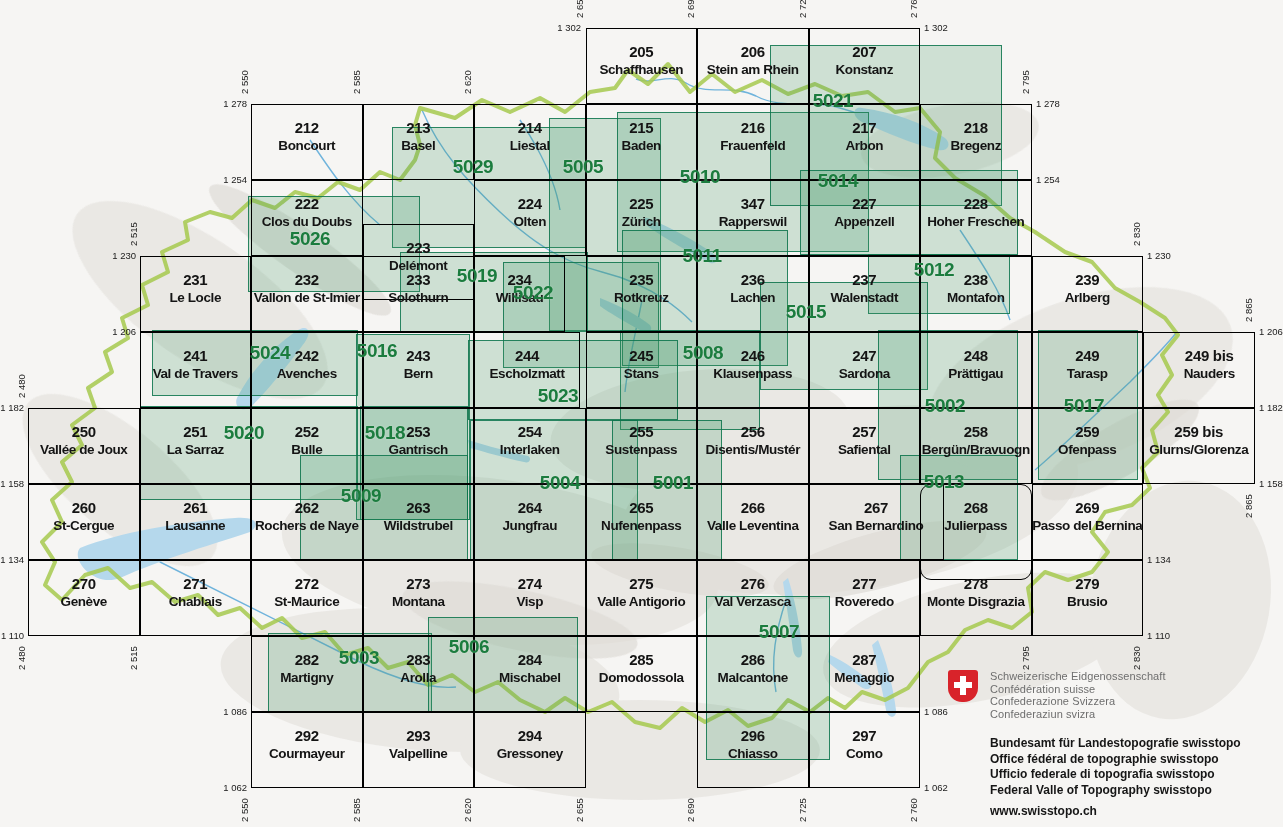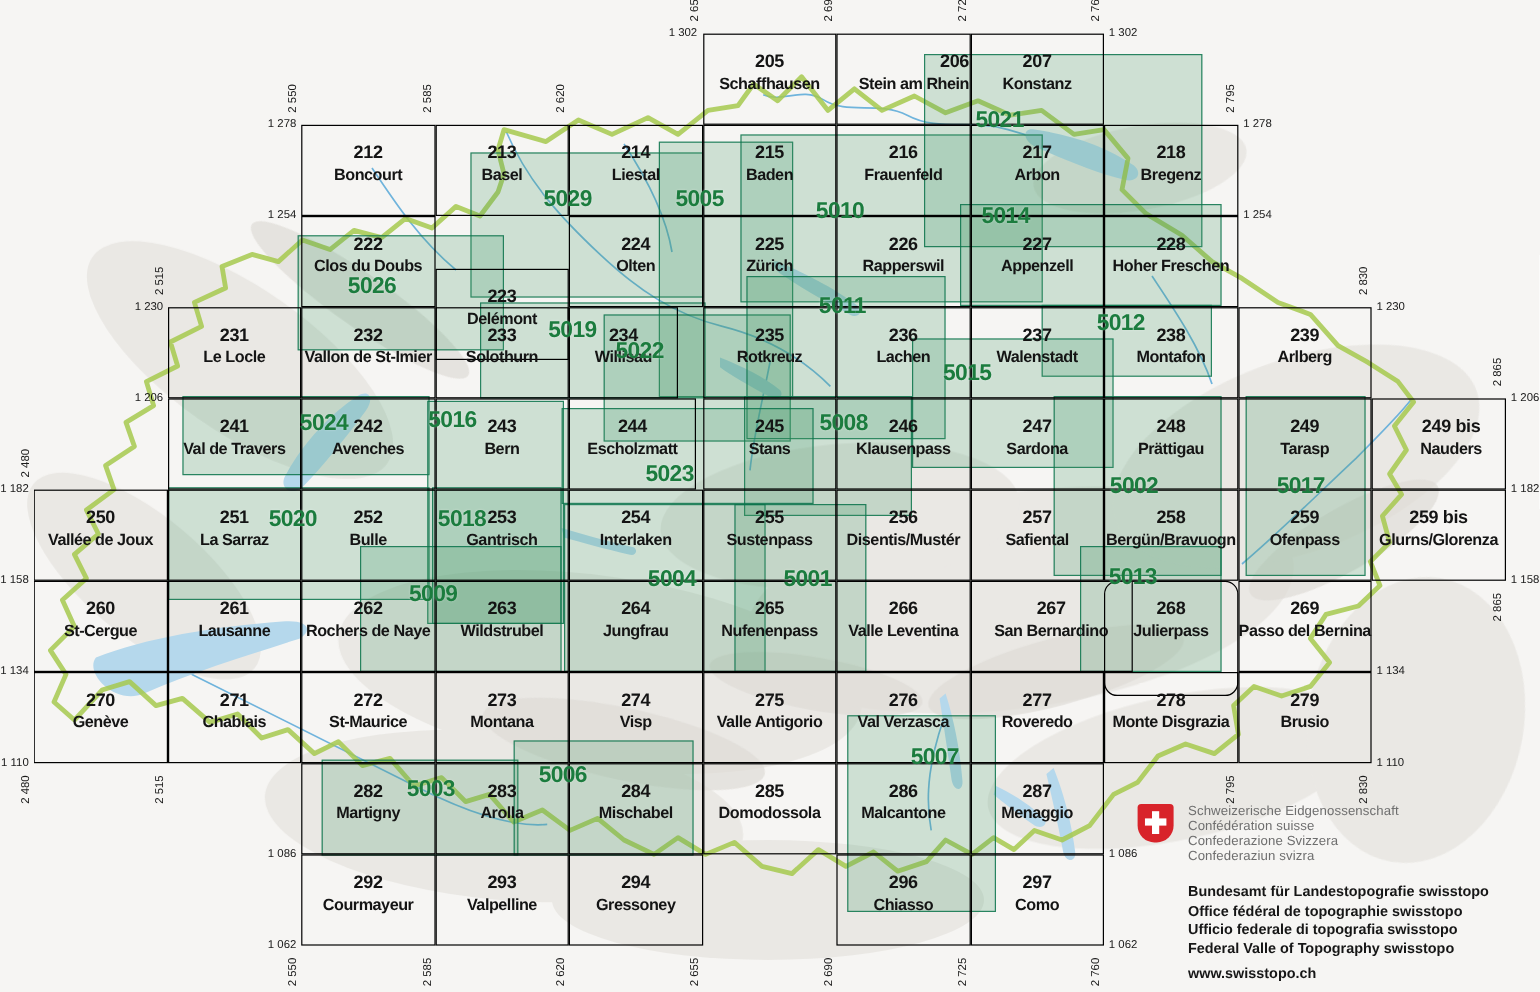--- a/index.html
+++ b/index.html
@@ -125,21 +125,21 @@
     <div class="comp-rect" style="left: 470px; top: 420px; width: 168px; height: 140px;"></div>
     <div class="comp-rect" style="left: 612px; top: 420px; width: 110px; height: 140px;"></div>
     <div class="comp-rect" style="left: 900px; top: 455px; width: 118px; height: 105px;"></div>
     <div class="comp-rect" style="left: 268px; top: 633px; width: 164px; height: 80px;"></div>
     <div class="comp-rect" style="left: 428px; top: 617px; width: 150px; height: 96px;"></div>
     <div class="comp-rect" style="left: 706px; top: 596px; width: 124px; height: 164px;"></div>
     <div class="cell" style="left: 585.5px; top: 28px; width: 111.5px; height: 76px;">
       <div class="cell-num">205</div>
       <div class="cell-name">Schaffhausen</div>
     </div>
-    <div class="cell" style="left: 697px; top: 28px; width: 111.5px; height: 76px; align-items: flex-end;">
+    <div class="cell" style="left: 697px; top: 28px; width: 111.5px; height: 76px;">
       <div class="cell-num">206</div>
       <div class="cell-name">Stein am Rhein</div>
     </div>
     <div class="cell" style="left: 808.5px; top: 28px; width: 111.5px; height: 76px;">
       <div class="cell-num">207</div>
       <div class="cell-name">Konstanz</div>
     </div>
     <div class="cell" style="left: 251px; top: 104px; width: 111.5px; height: 76px;">
       <div class="cell-num">212</div>
       <div class="cell-name">Boncourt</div>
@@ -178,21 +178,21 @@
     </div>
     <div class="cell" style="left: 474px; top: 180px; width: 111.5px; height: 76px;">
       <div class="cell-num">224</div>
       <div class="cell-name">Olten</div>
     </div>
     <div class="cell" style="left: 585.5px; top: 180px; width: 111.5px; height: 76px;">
       <div class="cell-num">225</div>
       <div class="cell-name">Zürich</div>
     </div>
     <div class="cell" style="left: 697px; top: 180px; width: 111.5px; height: 76px;">
-      <div class="cell-num">226</div>
+      <div class="cell-num">347</div>
       <div class="cell-name">Rapperswil</div>
     </div>
     <div class="cell" style="left: 808.5px; top: 180px; width: 111.5px; height: 76px;">
       <div class="cell-num">227</div>
       <div class="cell-name">Appenzell</div>
     </div>
     <div class="cell" style="left: 920px; top: 180px; width: 111.5px; height: 76px;">
       <div class="cell-num">228</div>
       <div class="cell-name">Hoher Freschen</div>
     </div>

